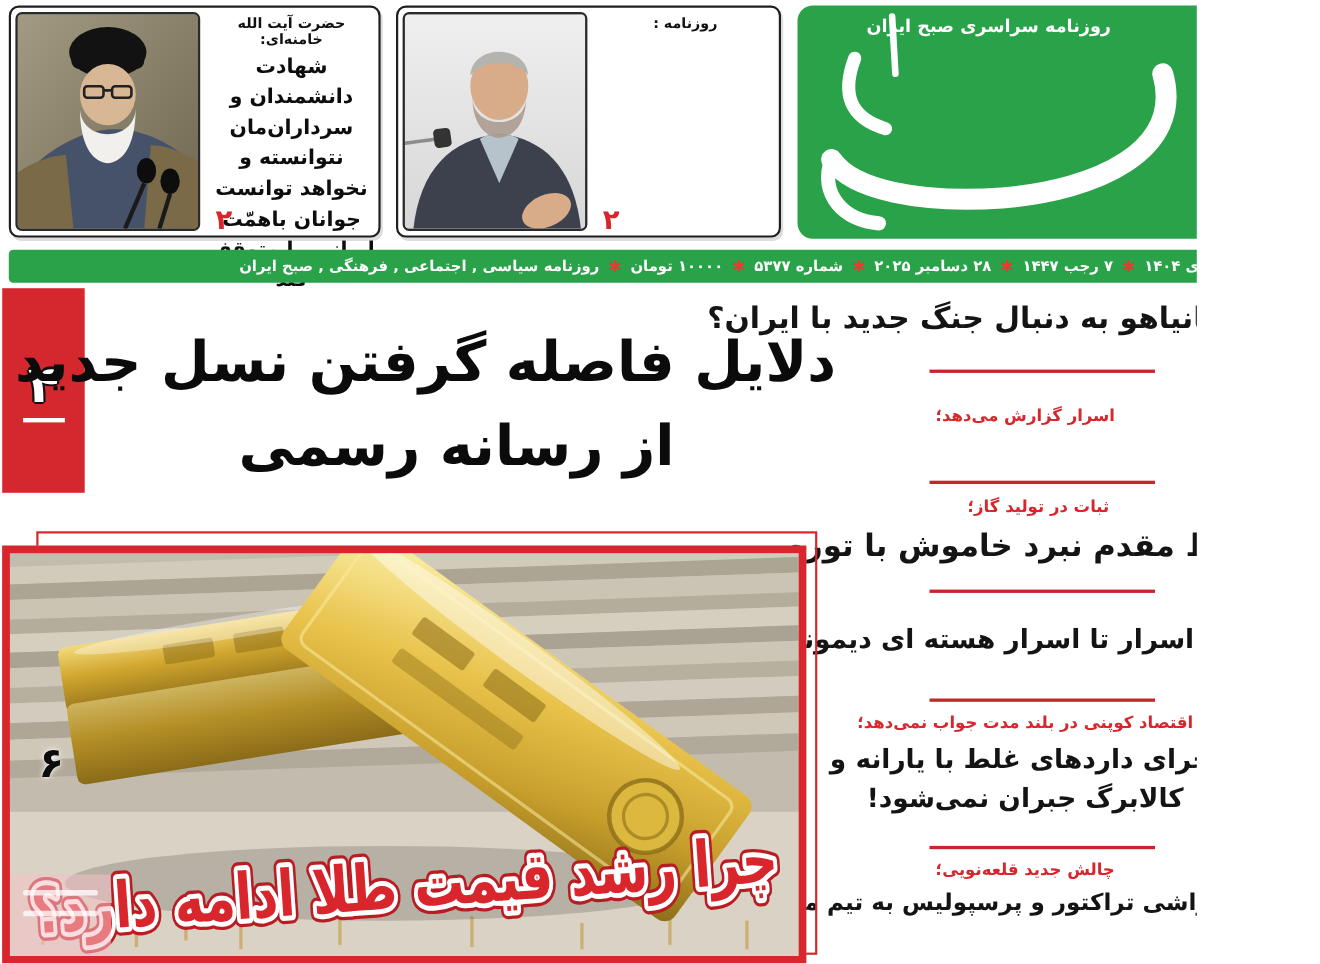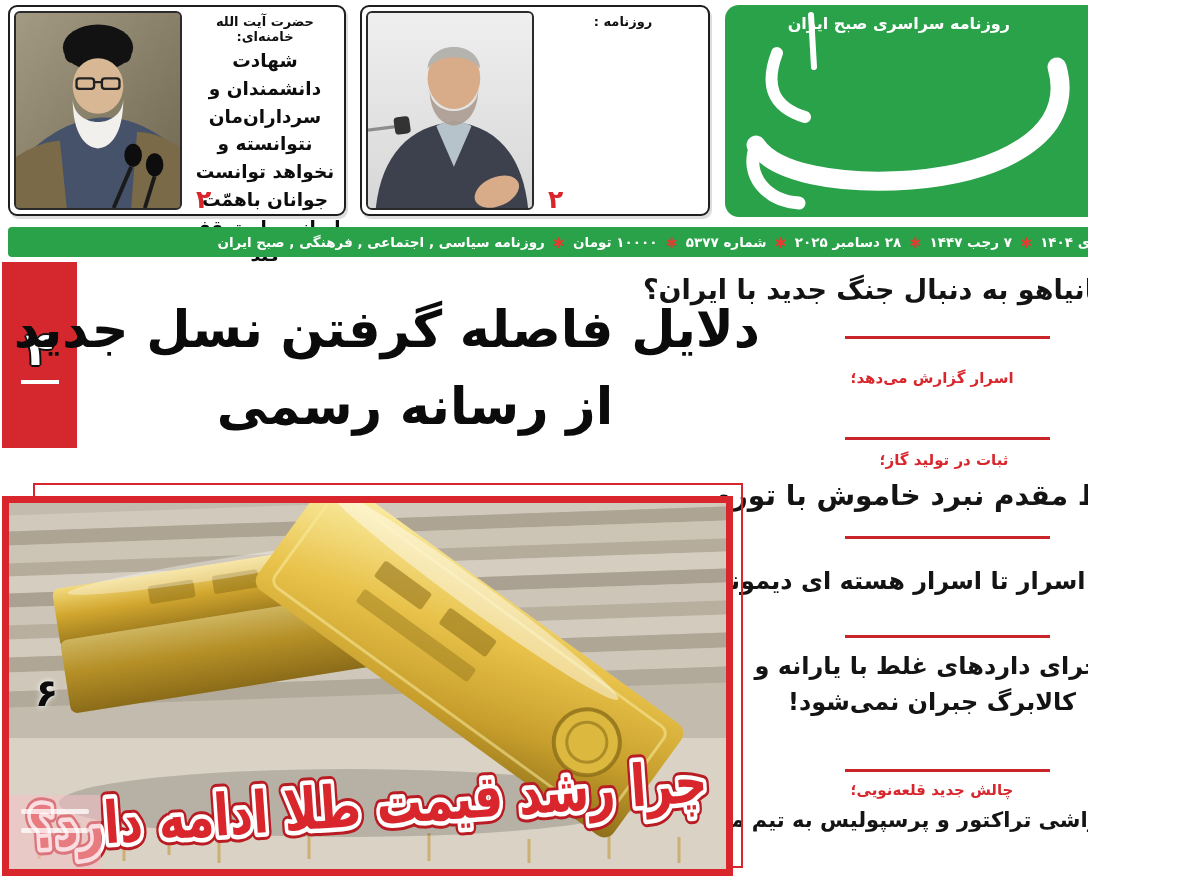--- a/index.html
+++ b/index.html
@@ -203,20 +203,21 @@
     <div class="r-head">خط مقدم نبرد خاموش با تورم</div>
   </div>
   <div class="rdiv div-3"></div>
 
   <div class="rstory story-d">
     <div class="r-head">از اسرار تا اسرار هسته ای دیمونا</div>
   </div>
   <div class="rdiv div-4"></div>
 
   <div class="rstory story-e">
+    <div class="r-kicker">اقتصاد کوپنی در بلند مدت جواب نمی‌دهد؛</div>
     <div class="r-head">اجرای دارد‌های غلط با یارانه و کالابرگ جبران نمی‌شود!</div>
   </div>
   <div class="rdiv div-5"></div>
 
   <div class="rstory story-f">
     <div class="r-kicker">چالش جدید قلعه‌نویی؛</div>
     <div class="r-head">حواشی تراکتور و پرسپولیس به تیم ملی می‌رسد؟</div>
   </div>
 
   <div class="sidebar">

